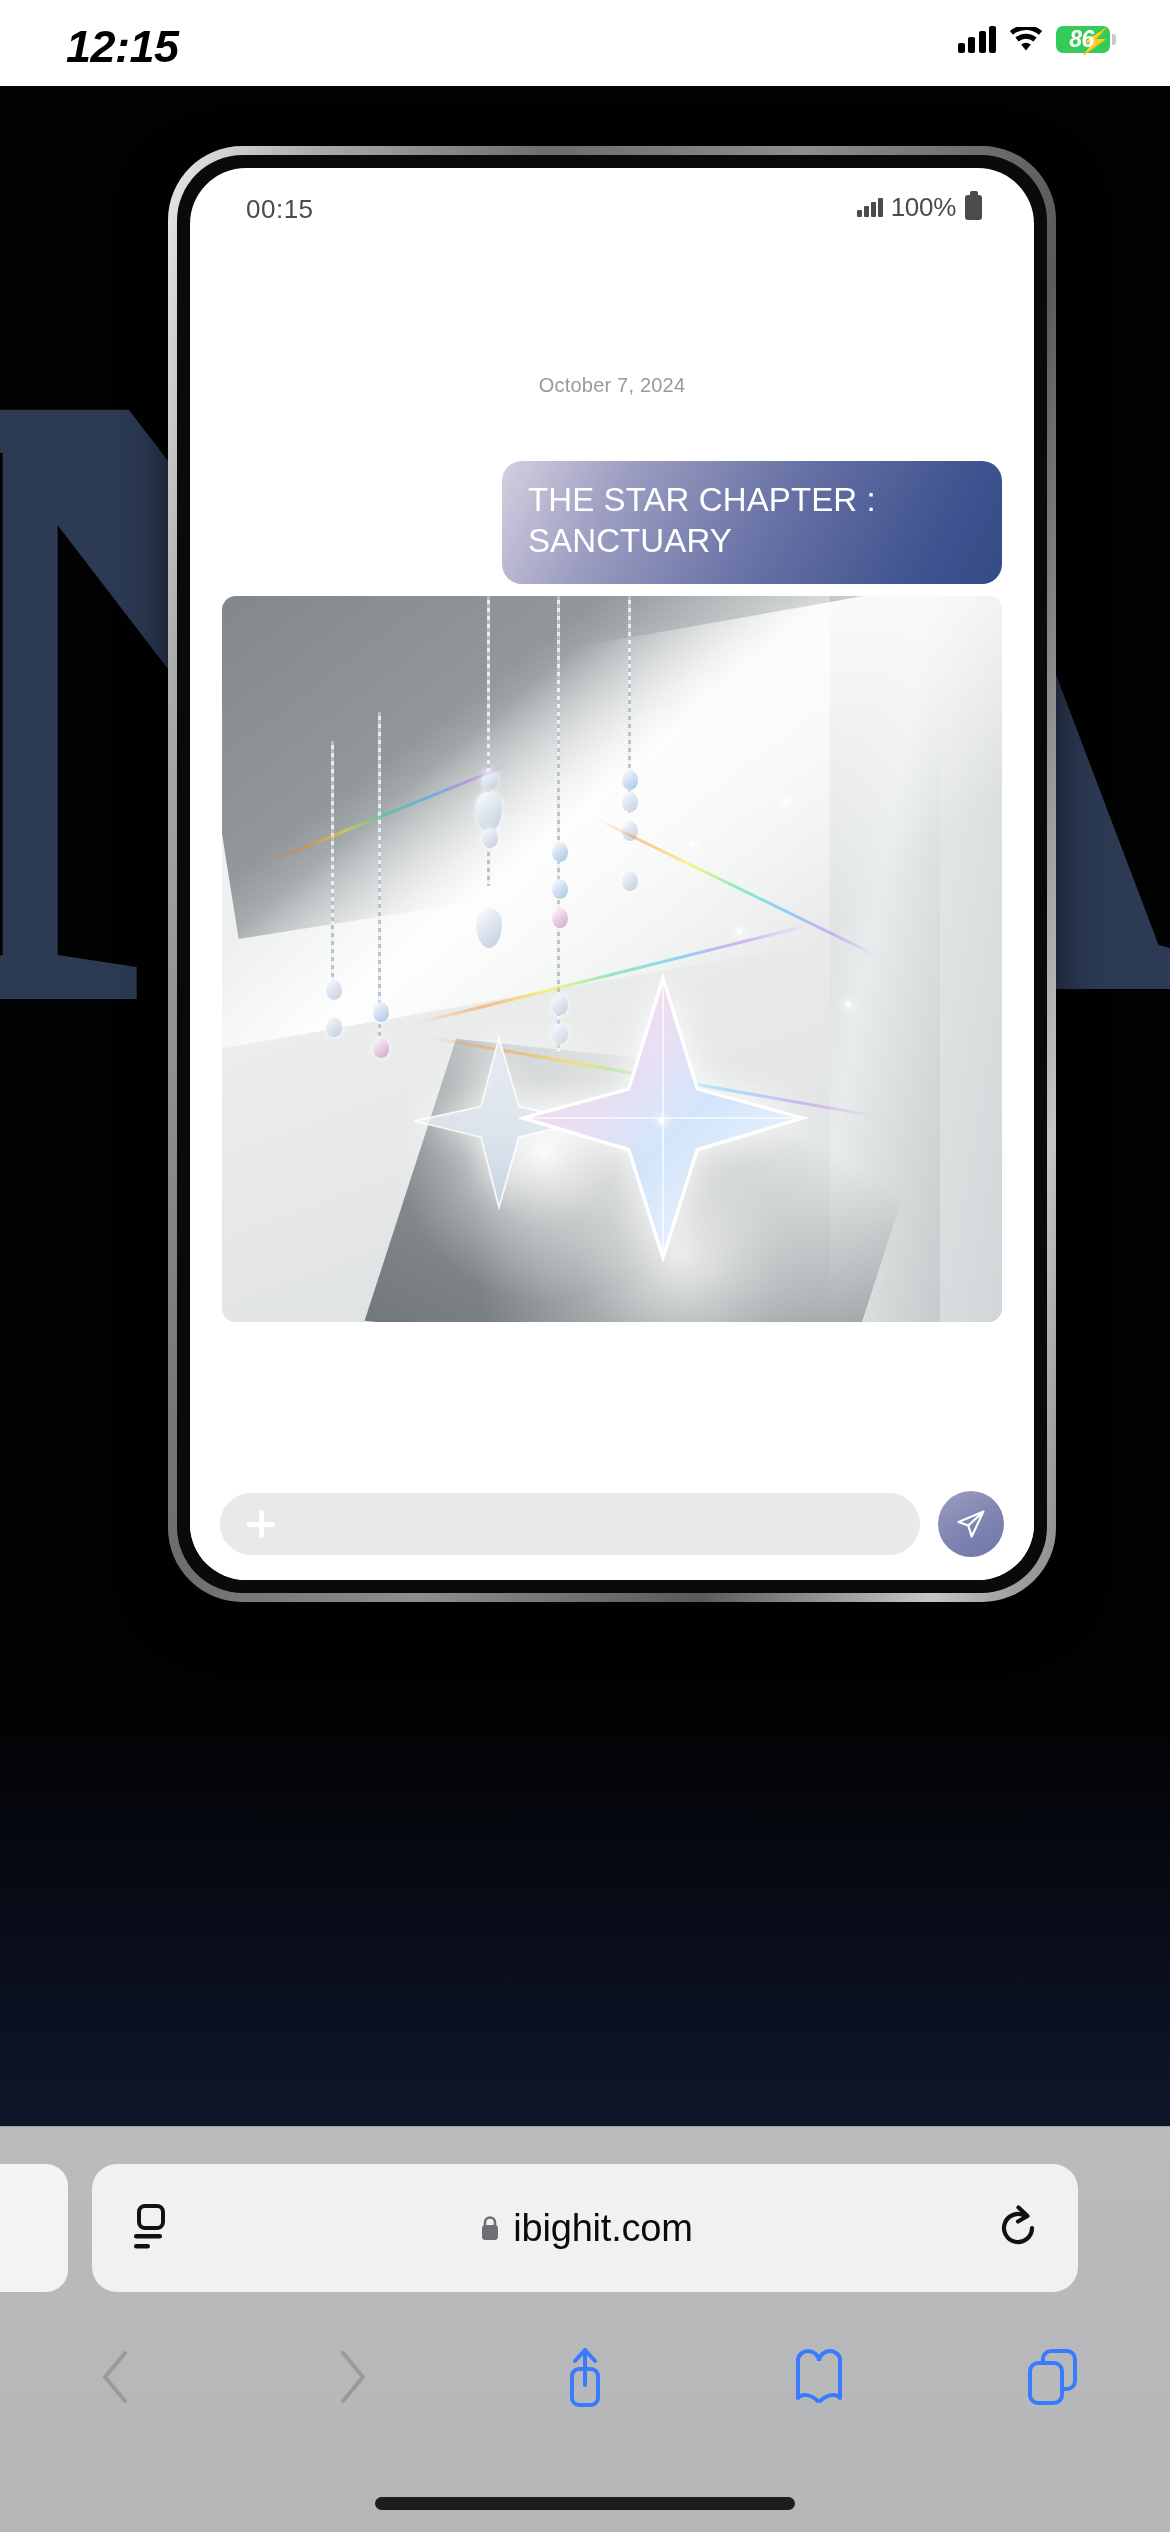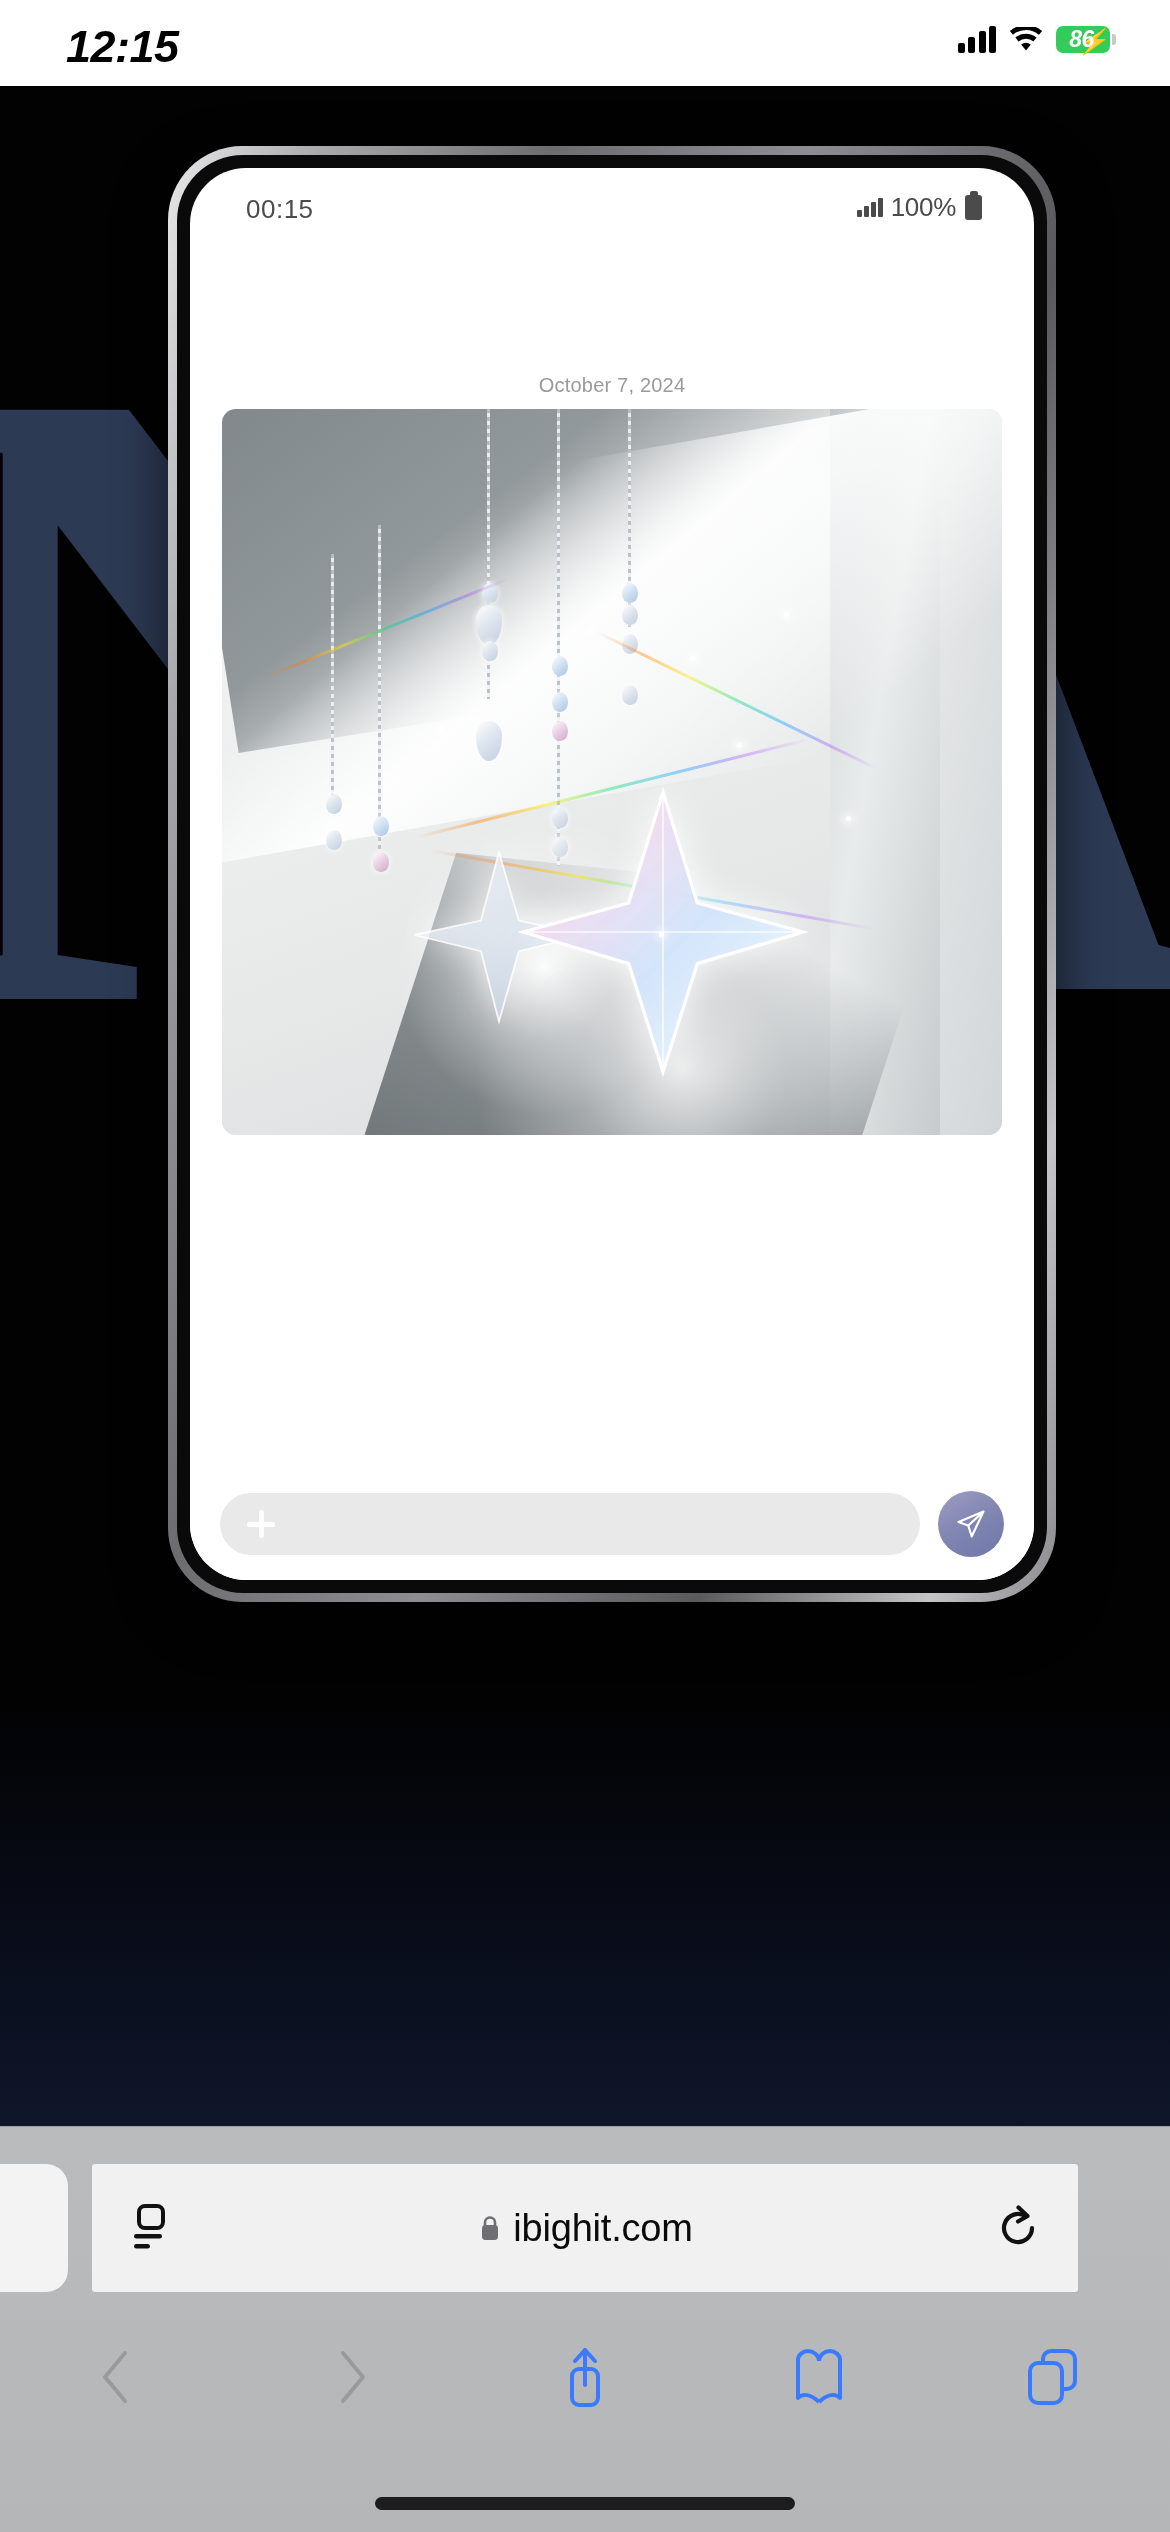--- a/index.html
+++ b/index.html
@@ -241,21 +241,21 @@
   .safari::before{
     content:""; position:absolute; left:0; top:0; width:100%; height:1px;
     background:rgba(0,0,0,.14);
   }
   .tab-peek{
     position:absolute; left:-42px; top:38px; width:110px; height:128px;
     background:#f3f3f3; border-radius:22px;
   }
   .urlbar{
     position:absolute; left:92px; top:38px; width:986px; height:128px;
-    background:#f1f1f1; border-radius:3px;
+    background:#f1f1f1; border-radius:25px;
     display:flex; align-items:center; padding:0 38px;
   }
   .aa-ic{ width:46px; height:48px; flex:0 0 auto; }
   .url-mid{
     flex:1; display:flex; align-items:center; justify-content:center; gap:12px;
   }
   .lock-ic{ width:22px; height:28px; flex:0 0 auto; }
   .url-text{ font-size:38px; color:#0a0a0a; letter-spacing:-.2px; }
   .reload-ic{ width:44px; height:48px; flex:0 0 auto; }
   .tools{
@@ -316,20 +316,23 @@
                 </div>
               <div class="in-pct">100%</div>
               <div class="in-batt"></div>
             </div>
           </div>
 
           <div class="thread">
 
             <div class="date-sep">October 7, 2024</div>
 
+            <div class="row-right">
+              <div class="bubble bubble-title">THE STAR CHAPTER : SANCTUARY</div>
+            </div>
 
             <div class="msg-photo">
               <div class="ph">
                 <div class="ph-wall"></div>
                 <div class="ph-col"></div>
                 <div class="ph-col2"></div>
                 <div class="ph-shadow-top"></div>
                 <div class="ph-light-band"></div>
                 <div class="ph-shadow-bot"></div>
 

